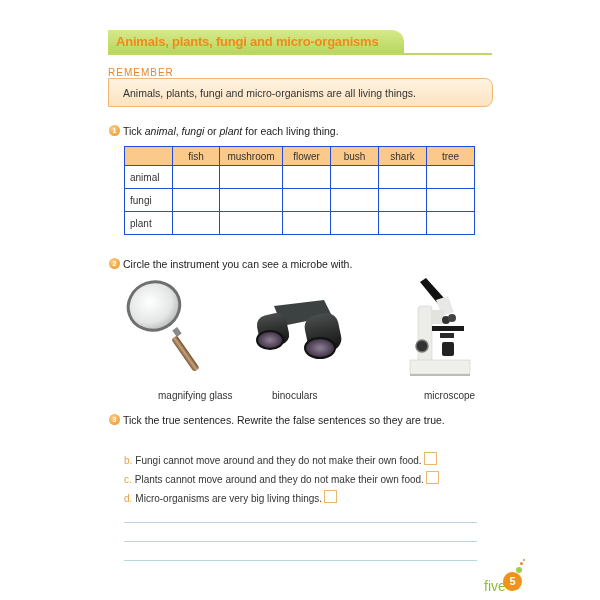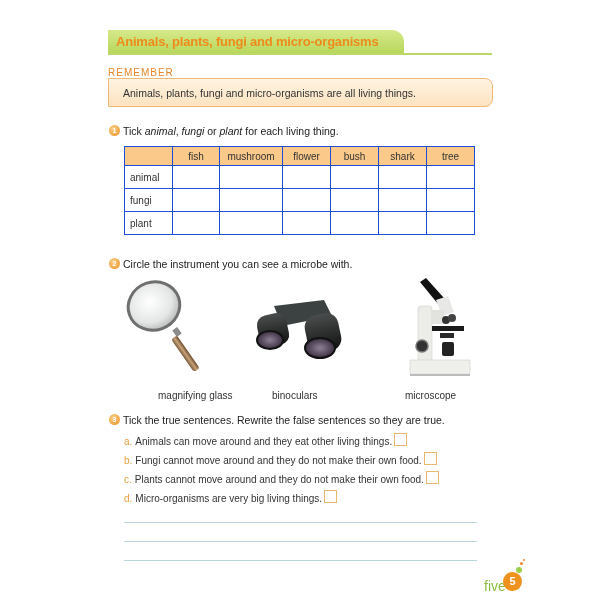--- a/index.html
+++ b/index.html
@@ -193,28 +193,25 @@
       <circle cx="40" cy="44" r="4" fill="#333"></circle>
       <circle cx="46" cy="42" r="4" fill="#444"></circle>
       <rect x="26" y="50" width="32" height="5" fill="#1a1a1a"></rect>
       <rect x="34" y="57" width="14" height="5" fill="#2a2a2a"></rect>
       <circle cx="16" cy="70" r="6" fill="#333" stroke="#777" stroke-width="1.5"></circle>
       <rect x="36" y="66" width="12" height="14" rx="2" fill="#222"></rect>
       <rect x="4" y="84" width="60" height="14" fill="#efefeb" stroke="#c8c8c4" stroke-width="0.5"></rect>
       <rect x="4" y="98" width="60" height="2" fill="#bbb"></rect>
     </svg>
   </div>
-  <div class="inst-label" style="left:405px; top:390px;">microscope</div>
+  <div class="inst-label" style="left:424px; top:390px;">microscope</div>
 
   <div class="qbadge" style="left:109px; top:414px;">3</div>
   <div class="qtext" style="left:123px; top:414px;">Tick the true sentences. Rewrite the false sentences so they are true.</div>
 
-  <div class="sentence" style="top:433px;">
-    <span class="letter">a.</span><span>Animals can move around and they eat other living things.</span><span class="tickbox"></span>
-  </div>
   <div class="sentence" style="top:452px;text-align:center;">
     <span class="letter">b.</span><span>Fungi cannot move around and they do not make their own food.</span><span class="tickbox"></span>
   </div>
   <div class="sentence" style="top:471px;">
     <span class="letter">c.</span><span>Plants cannot move around and they do not make their own food.</span><span class="tickbox"></span>
   </div>
   <div class="sentence" style="top:490px;">
     <span class="letter">d.</span><span>Micro-organisms are very big living things.</span><span class="tickbox"></span>
   </div>
 

